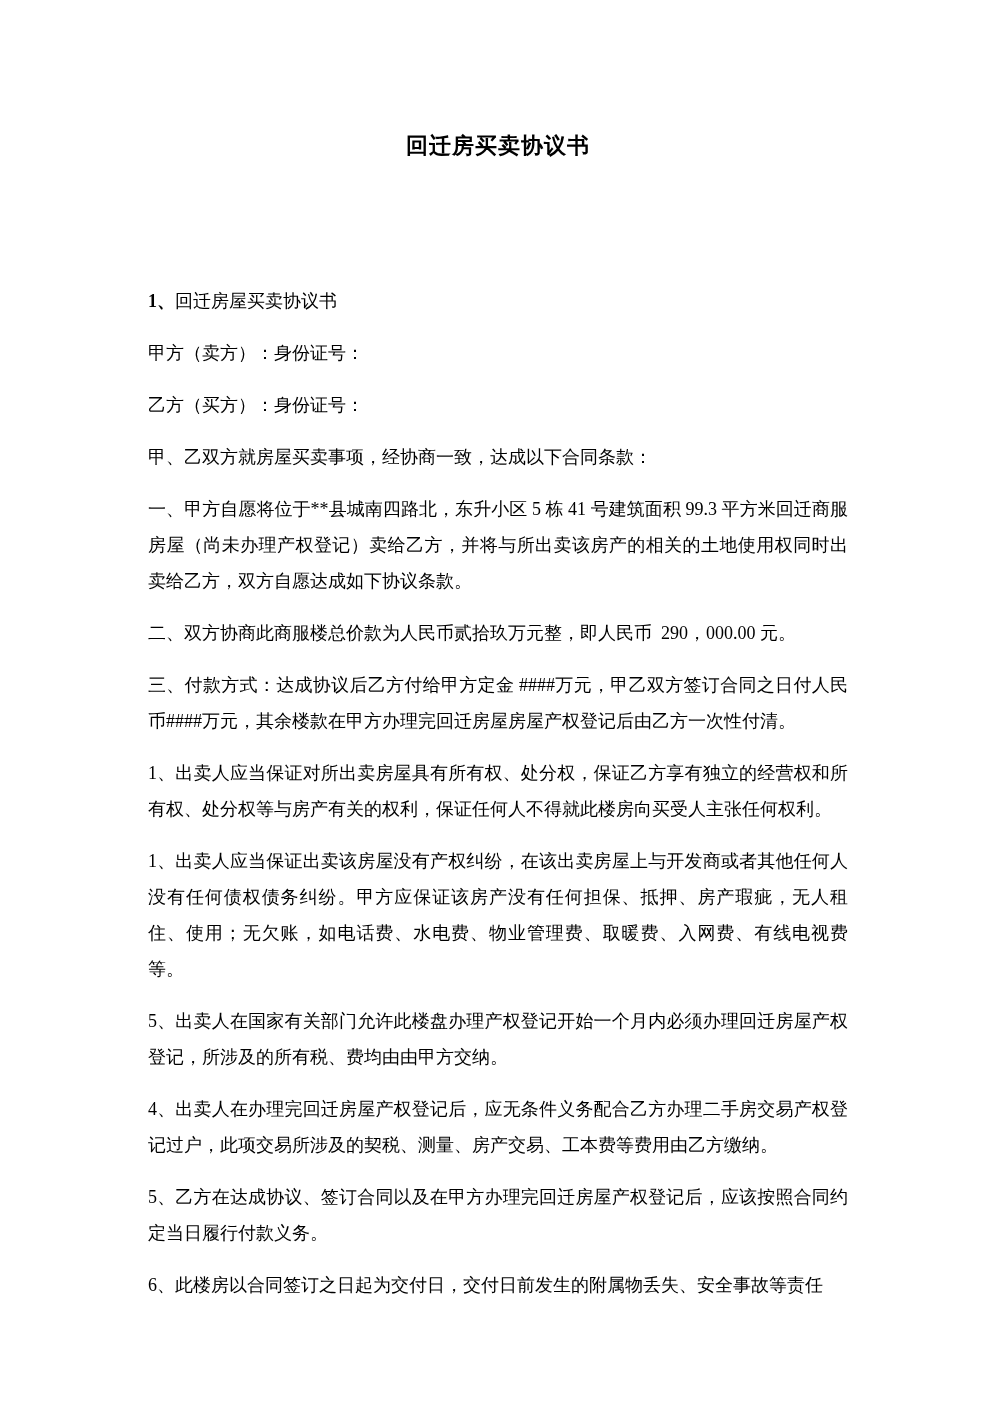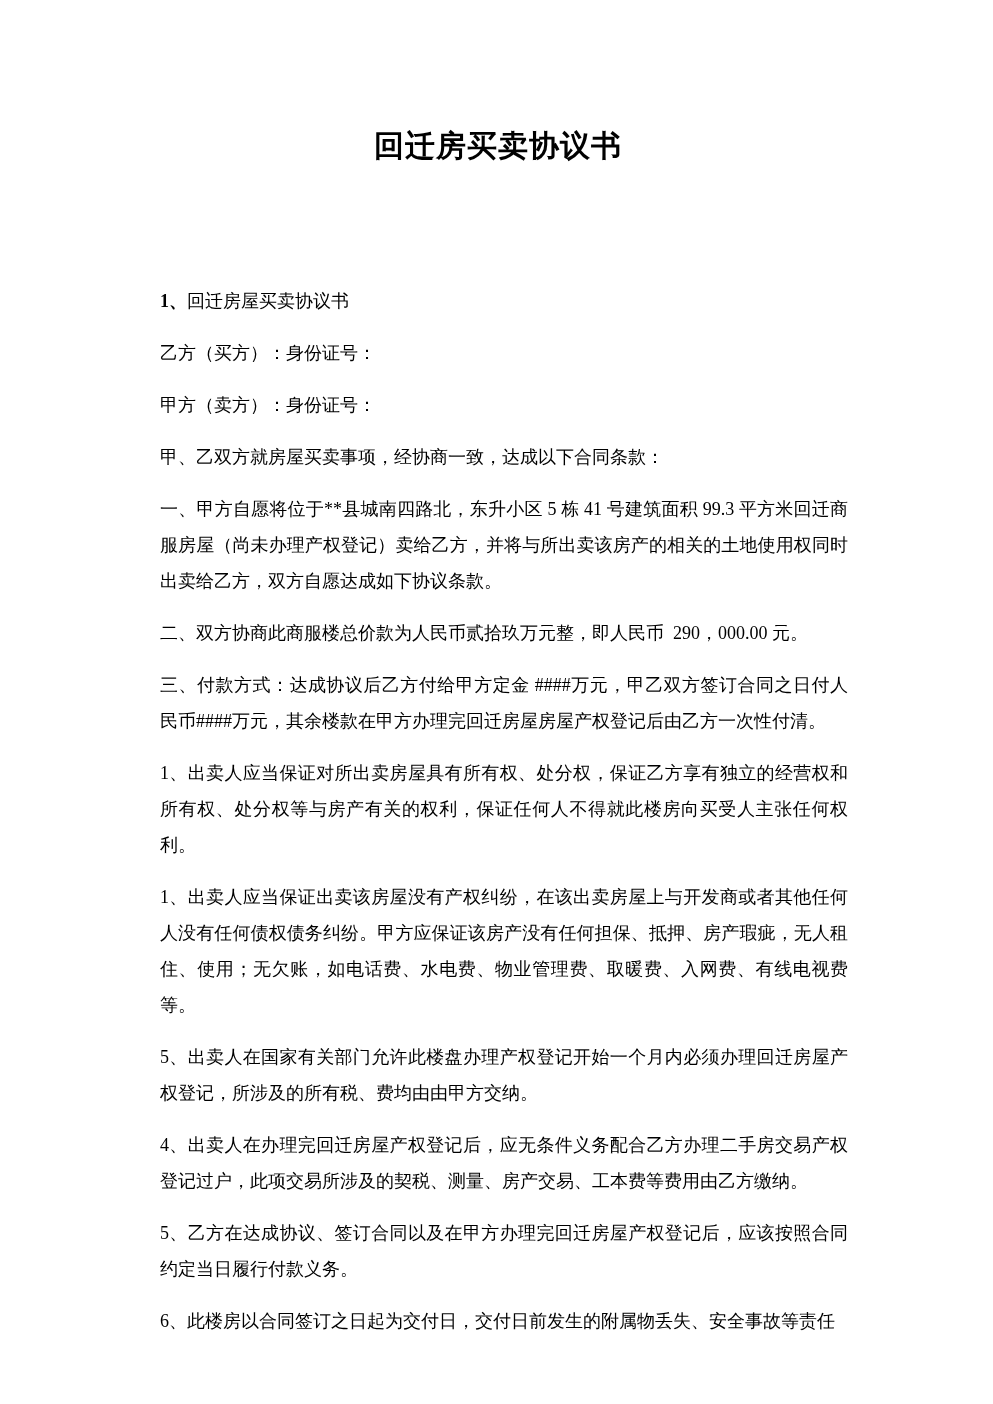--- a/index.html
+++ b/index.html
@@ -15,50 +15,50 @@
     overflow: hidden;
   }
   .page {
     box-sizing: border-box;
     width: 993px;
     height: 1404px;
     padding: 129px 145px 0 148px;
     background: #ffffff;
   }
   .doc-title {
-    font-size: 30px;
+    font-size: 22px;
     font-weight: bold;
     line-height: 34px;
     text-align: center;
     margin: 0 0 120px 0;
     letter-spacing: 1px;
   }
   .para {
     font-size: 18px;
     line-height: 36px;
-    margin: 0 0 16px 12px;
+    margin: 0 0 16px 0;
     text-align: justify;
     white-space: pre-wrap;
     word-break: break-all;
   }
   .para .num-prefix {
     font-weight: bold;
   }
 </style>
 </head>
 <body>
 
 <div class="page">
 
   <div class="doc-title">回迁房买卖协议书</div>
 
   <p class="para"><span class="num-prefix">1、</span><span>回迁房屋买卖协议书</span></p>
 
+  <p class="para">甲方（卖方）：身份证号：</p>
   <p class="para">乙方（买方）：身份证号：</p>
-  <p class="para">甲方（卖方）：身份证号：</p>
   <p class="para">甲、乙双方就房屋买卖事项，经协商一致，达成以下合同条款：</p>
   <p class="para">一、甲方自愿将位于**县城南四路北，东升小区 5 栋 41 号建筑面积 99.3 平方米回迁商服房屋（尚未办理产权登记）卖给乙方，并将与所出卖该房产的相关的土地使用权同时出卖给乙方，双方自愿达成如下协议条款。</p>
   <p class="para">二、双方协商此商服楼总价款为人民币贰拾玖万元整，即人民币  290，000.00 元。</p>
   <p class="para">三、付款方式：达成协议后乙方付给甲方定金 ####万元，甲乙双方签订合同之日付人民币####万元，其余楼款在甲方办理完回迁房屋房屋产权登记后由乙方一次性付清。</p>
   <p class="para">1、出卖人应当保证对所出卖房屋具有所有权、处分权，保证乙方享有独立的经营权和所有权、处分权等与房产有关的权利，保证任何人不得就此楼房向买受人主张任何权利。</p>
   <p class="para">1、出卖人应当保证出卖该房屋没有产权纠纷，在该出卖房屋上与开发商或者其他任何人没有任何债权债务纠纷。甲方应保证该房产没有任何担保、抵押、房产瑕疵，无人租住、使用；无欠账，如电话费、水电费、物业管理费、取暖费、入网费、有线电视费等。</p>
   <p class="para">5、出卖人在国家有关部门允许此楼盘办理产权登记开始一个月内必须办理回迁房屋产权登记，所涉及的所有税、费均由由甲方交纳。</p>
   <p class="para">4、出卖人在办理完回迁房屋产权登记后，应无条件义务配合乙方办理二手房交易产权登记过户，此项交易所涉及的契税、测量、房产交易、工本费等费用由乙方缴纳。</p>
   <p class="para">5、乙方在达成协议、签订合同以及在甲方办理完回迁房屋产权登记后，应该按照合同约定当日履行付款义务。</p>
   <p class="para">6、此楼房以合同签订之日起为交付日，交付日前发生的附属物丢失、安全事故等责任</p>

